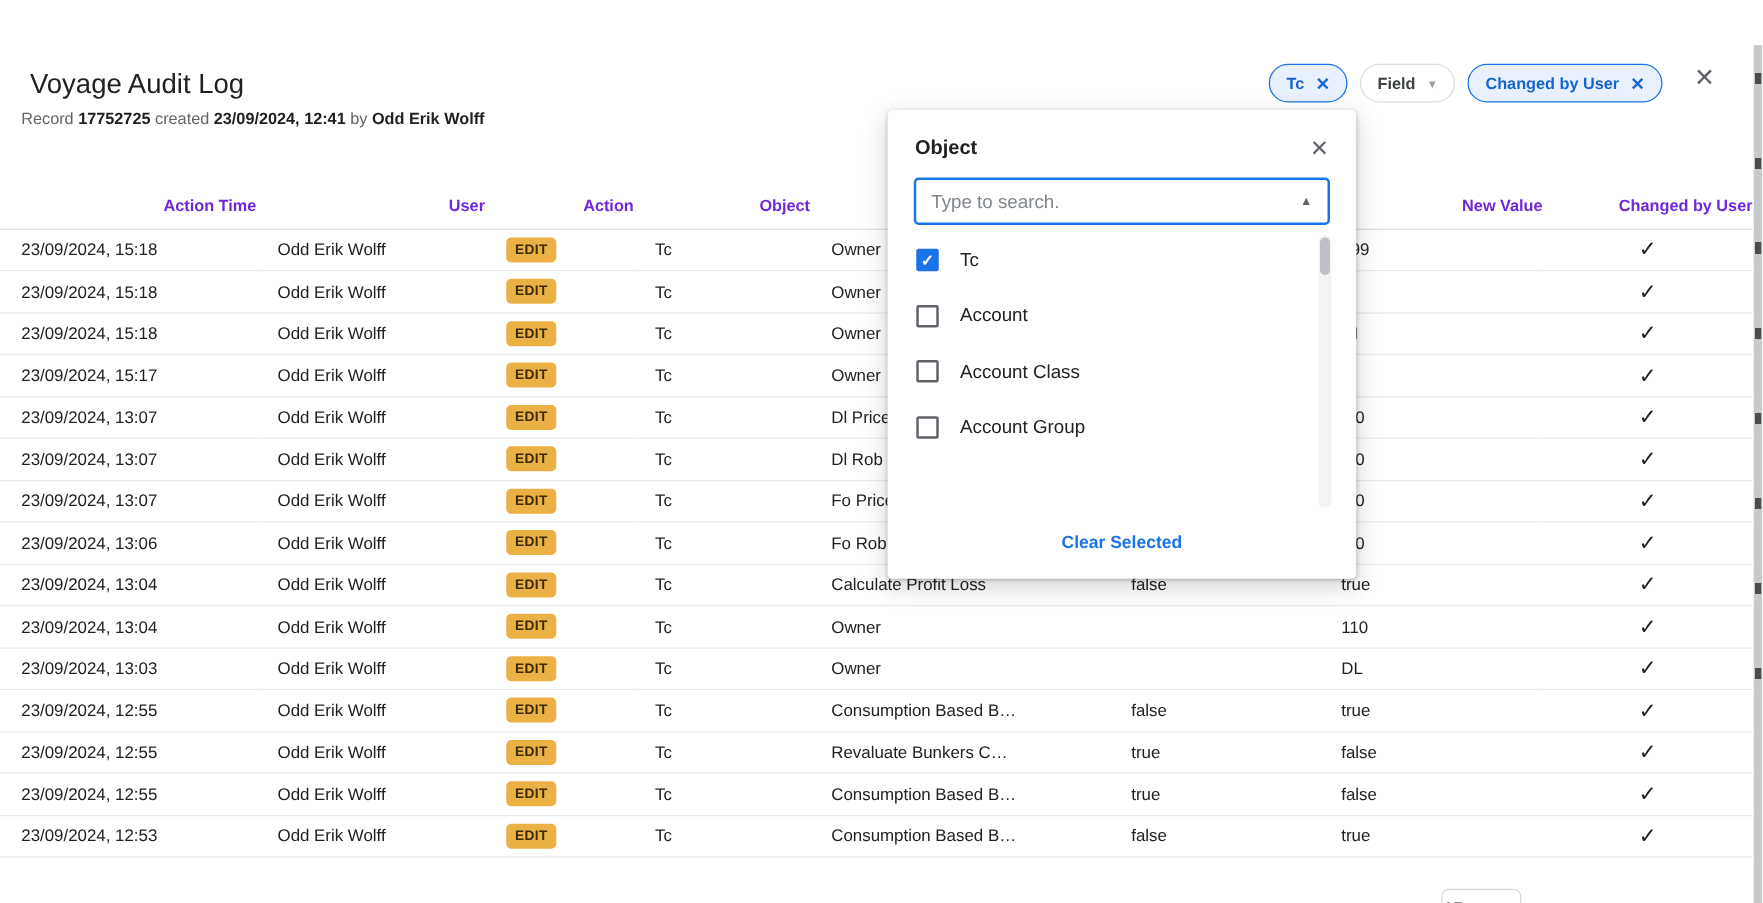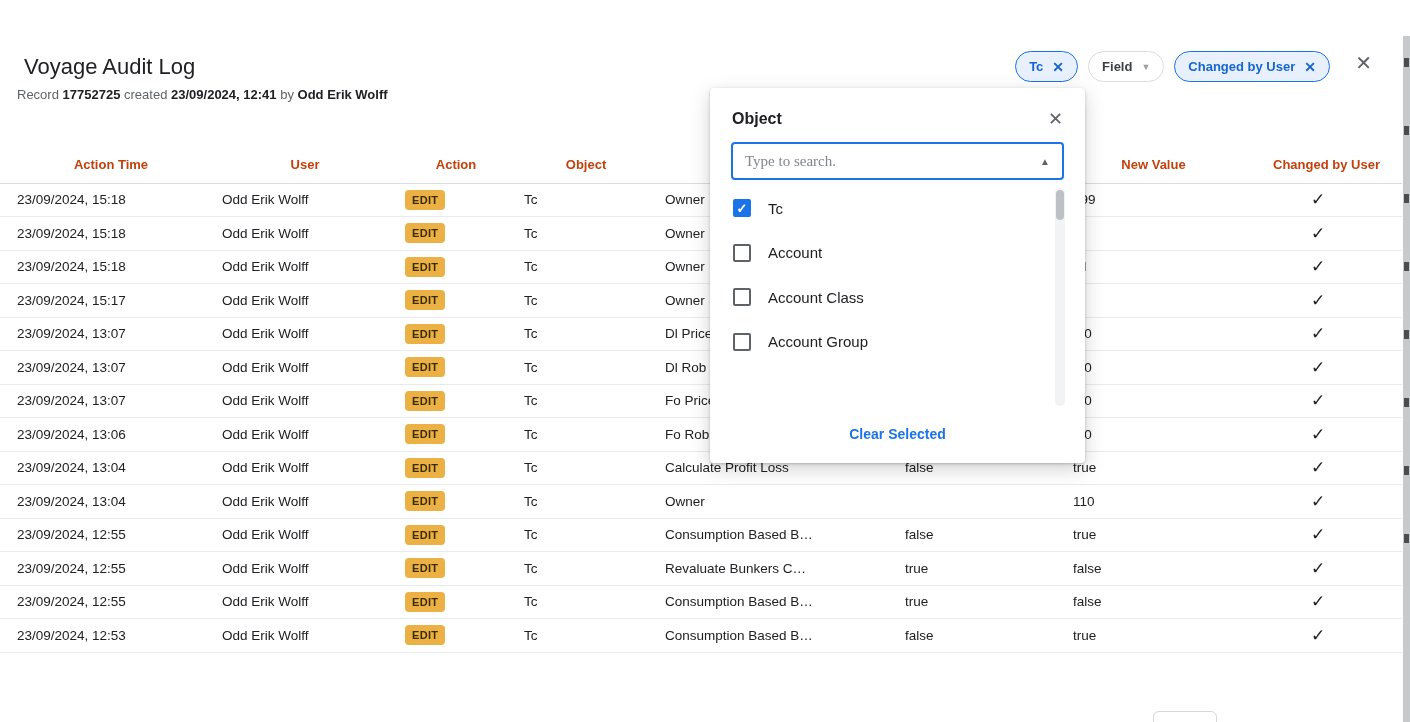--- a/index.html
+++ b/index.html
@@ -17,39 +17,39 @@
   .chips { position:absolute; top:15px; right:80px; display:flex; align-items:center; gap:10px; }
   .chip { height:31px; display:flex; align-items:center; gap:9px; padding:0 13px; border-radius:16px;
           font-size:13px; font-weight:700; cursor:pointer; }
   .chip.active { background:#e8f0fe; border:1px solid #1a73e8; color:#1765cc; }
   .chip.neutral { background:#fff; border:1px solid #dadce0; color:#3c4043; }
   .chip .x { font-size:14px; font-weight:700; }
   .chip .arr { font-size:9px; color:#9aa0a6; }
 
   
   .audit-table { position:absolute; left:0; top:111px; width:1402px; border-collapse:collapse; table-layout:fixed; }
-  .audit-table th { height:36px; text-align:center; font-size:13px; font-weight:700; color:#c2410c;
+  .audit-table th { height:36px; text-align:right; font-size:13px; font-weight:700; color:#6d28d9;
                     padding:0 0 0 17px; border-bottom:1px solid #dadce0; white-space:nowrap; overflow:hidden; }
   .audit-table td { height:33.5px; font-size:13.5px; color:#202124; padding:0 0 0 17px;
                     border-bottom:1px solid #e8eaed; white-space:nowrap; overflow:hidden; }
   .badge { display:inline-block; background:#ecb144; color:#3b2c00; font-size:11px; font-weight:700;
            padding:4px 7px; border-radius:4px; letter-spacing:.3px; }
   .check-cell { padding-left:77px !important; }
   .check { font-size:17px; color:#202124; }
 
   
   .popup { position:absolute; left:710px; top:52px; width:375px; background:#fff; border-radius:4px;
            box-shadow:0 1px 3px rgba(0,0,0,.22), 0 6px 20px rgba(0,0,0,.18); z-index:5; }
   .popup-header { display:flex; justify-content:space-between; align-items:center; padding:22px 22px 14px; }
   .popup-title { font-size:16px; font-weight:700; color:#202124; }
   .popup-close { font-size:18px; color:#5f6368; cursor:pointer; line-height:1; }
   .search-box { margin:0 21px; height:38px; border:2px solid #1a73e8; border-radius:4px;
                 display:flex; align-items:center; padding:0 12px; gap:8px; }
   .search-box input { flex:1; border:none; outline:none; font-size:15px; color:#0f766e;
-                      font-family:Liberation Serif, serif; background:transparent; }
+                      font-family:Liberation Sans, sans-serif; background:transparent; }
   .search-box input::placeholder { color:#80868b; }
   .caret-up { font-size:10px; color:#5f6368; }
   .opt-list { position:relative; margin-top:6px; height:223px; overflow:hidden; }
   .opt { height:44.5px; display:flex; align-items:center; gap:17px; padding-left:23px; cursor:pointer; }
   .cb { width:18px; height:18px; border:2px solid #5f6368; border-radius:2px; flex:0 0 auto;
         display:flex; align-items:center; justify-content:center; font-size:13px; font-weight:700; color:#fff; }
   .cb.checked { background:#1a73e8; border-color:#1a73e8; }
   .opt-label { font-size:15px; color:#202124; }
   .list-scrollbar { position:absolute; right:20px; top:2px; width:10px; height:218px; background:#f1f3f4; border-radius:5px; }
   .list-thumb { position:absolute; left:1px; top:2px; width:8px; height:30px; background:#bdc1c6; border-radius:4px; }
@@ -220,20 +220,30 @@
           <td>23/09/2024, 13:04</td>
           <td>Odd Erik Wolff</td>
           <td><span class="badge">EDIT</span></td>
           <td>Tc</td>
           <td>Owner</td>
           <td></td>
           <td>110</td>
           <td class="check-cell"><span class="check">✓</span></td>
         </tr>
         <tr>
+          <td>23/09/2024, 13:03</td>
+          <td>Odd Erik Wolff</td>
+          <td><span class="badge">EDIT</span></td>
+          <td>Tc</td>
+          <td>Owner</td>
+          <td></td>
+          <td>DL</td>
+          <td class="check-cell"><span class="check">✓</span></td>
+        </tr>
+        <tr>
           <td>23/09/2024, 12:55</td>
           <td>Odd Erik Wolff</td>
           <td><span class="badge">EDIT</span></td>
           <td>Tc</td>
           <td>Consumption Based B…</td>
           <td>false</td>
           <td>true</td>
           <td class="check-cell"><span class="check">✓</span></td>
         </tr>
         <tr>

